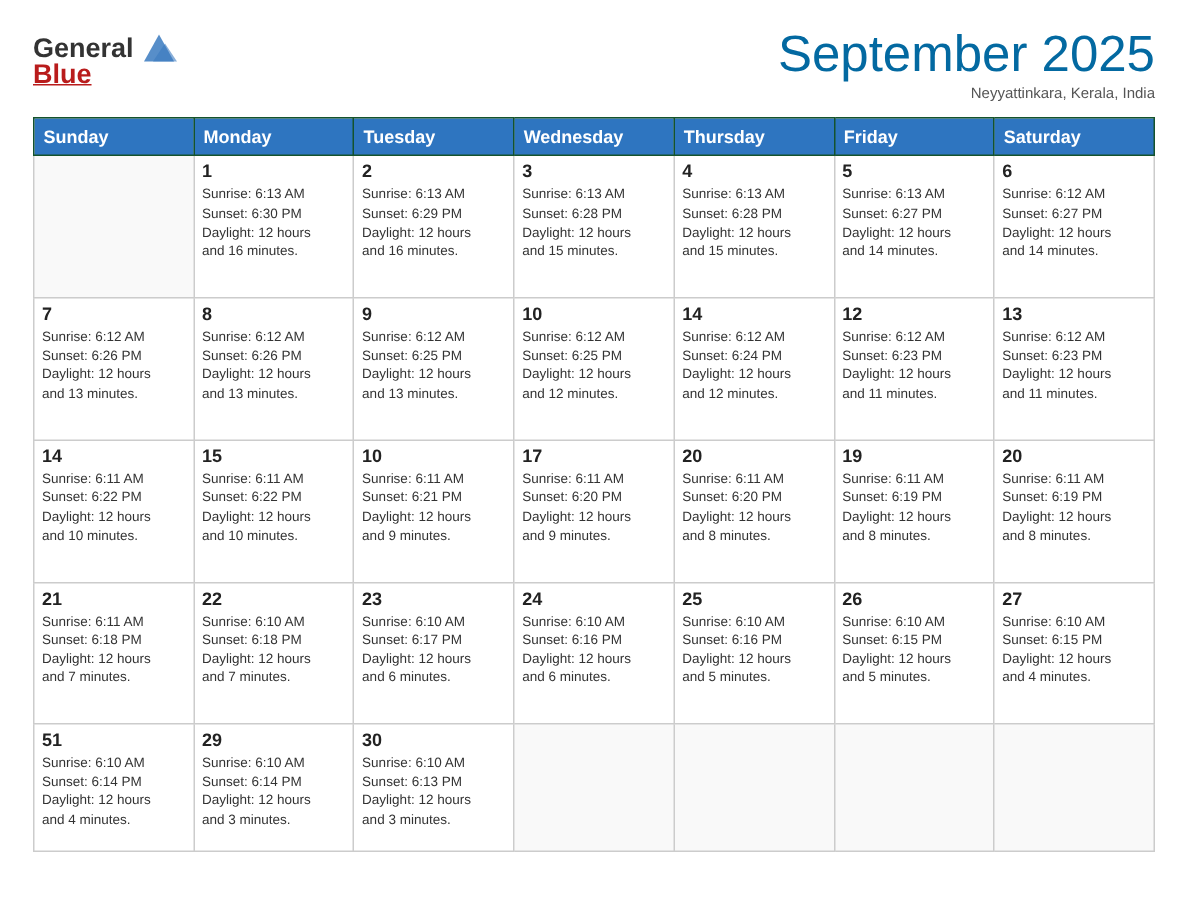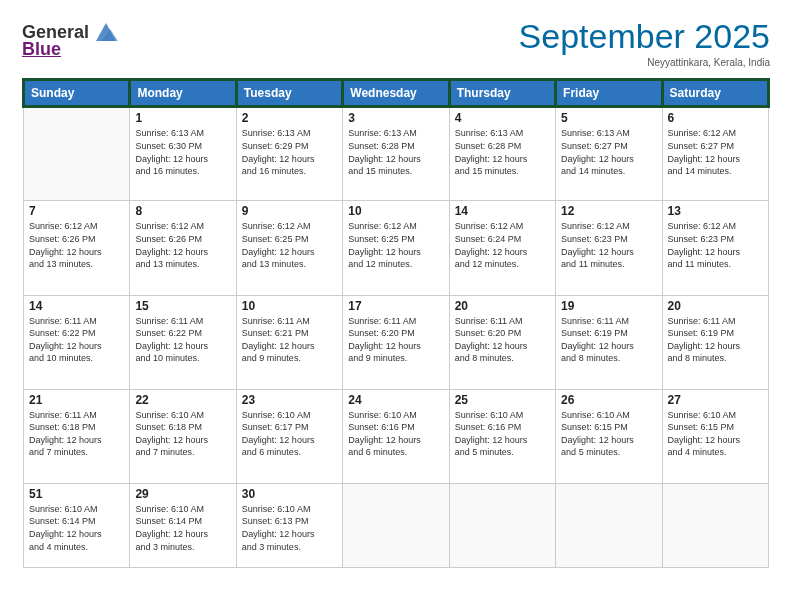--- a/index.html
+++ b/index.html
@@ -29,21 +29,21 @@
       margin-top: 4px;
     }
     .logo-general {
       font-size: 18px;
       font-weight: bold;
       color: #333;
     }
     .logo-blue {
       font-size: 18px;
       font-weight: bold;
-      color: #701a75;
+      color: #b91c1c;
       text-decoration: underline;
     }
     .title-section {
       text-align: right;
     }
     .month-title {
       font-size: 34px;
       font-weight: normal;
       color: #0369a1;
       line-height: 1.1;
@@ -58,21 +58,21 @@
       border-collapse: collapse;
       flex: 1;
     }
     .calendar-table th {
       background-color: #2e75c0;
       color: #fff;
       font-size: 12px;
       font-weight: bold;
       padding: 5px 6px;
       text-align: left;
-      border: 3px solid #14532d;
+      border: 1px solid #14532d;
     }
     .calendar-table td {
       border: 1px solid #ccc;
       vertical-align: top;
       padding: 3px 5px;
       font-size: 9.5px;
       color: #333;
       width: calc(100% / 7);
       height: 82px;
     }

